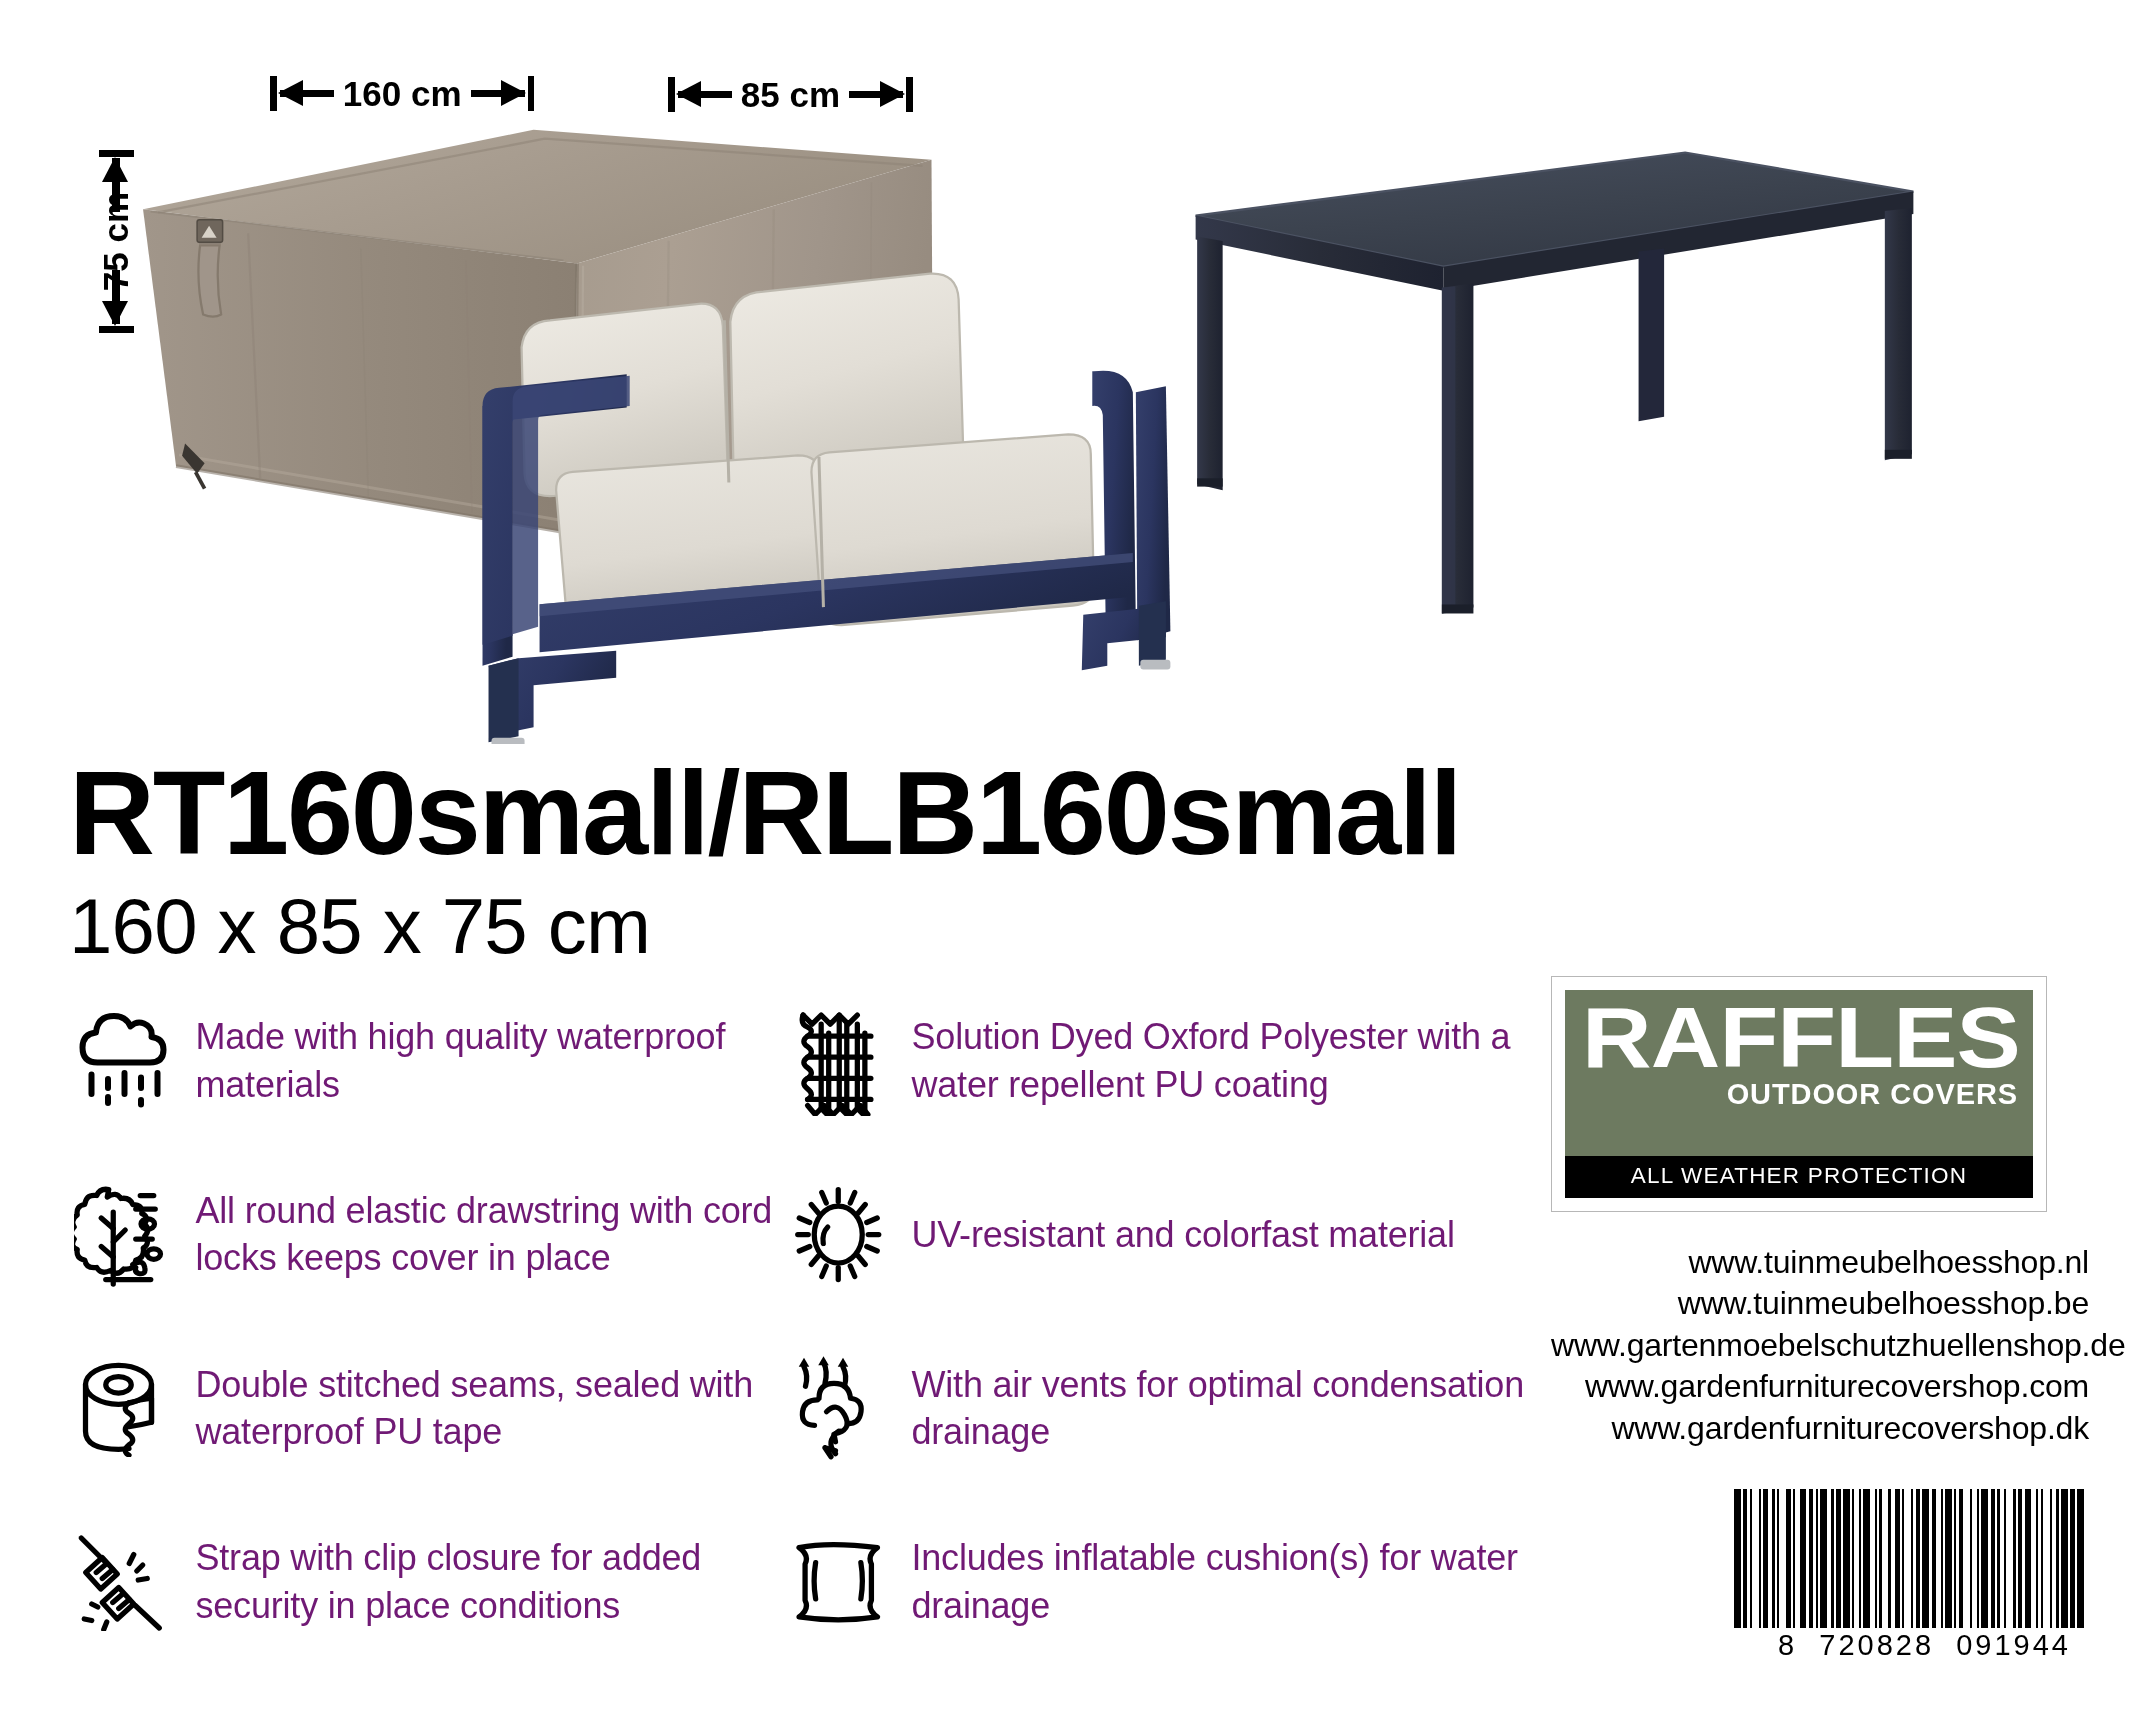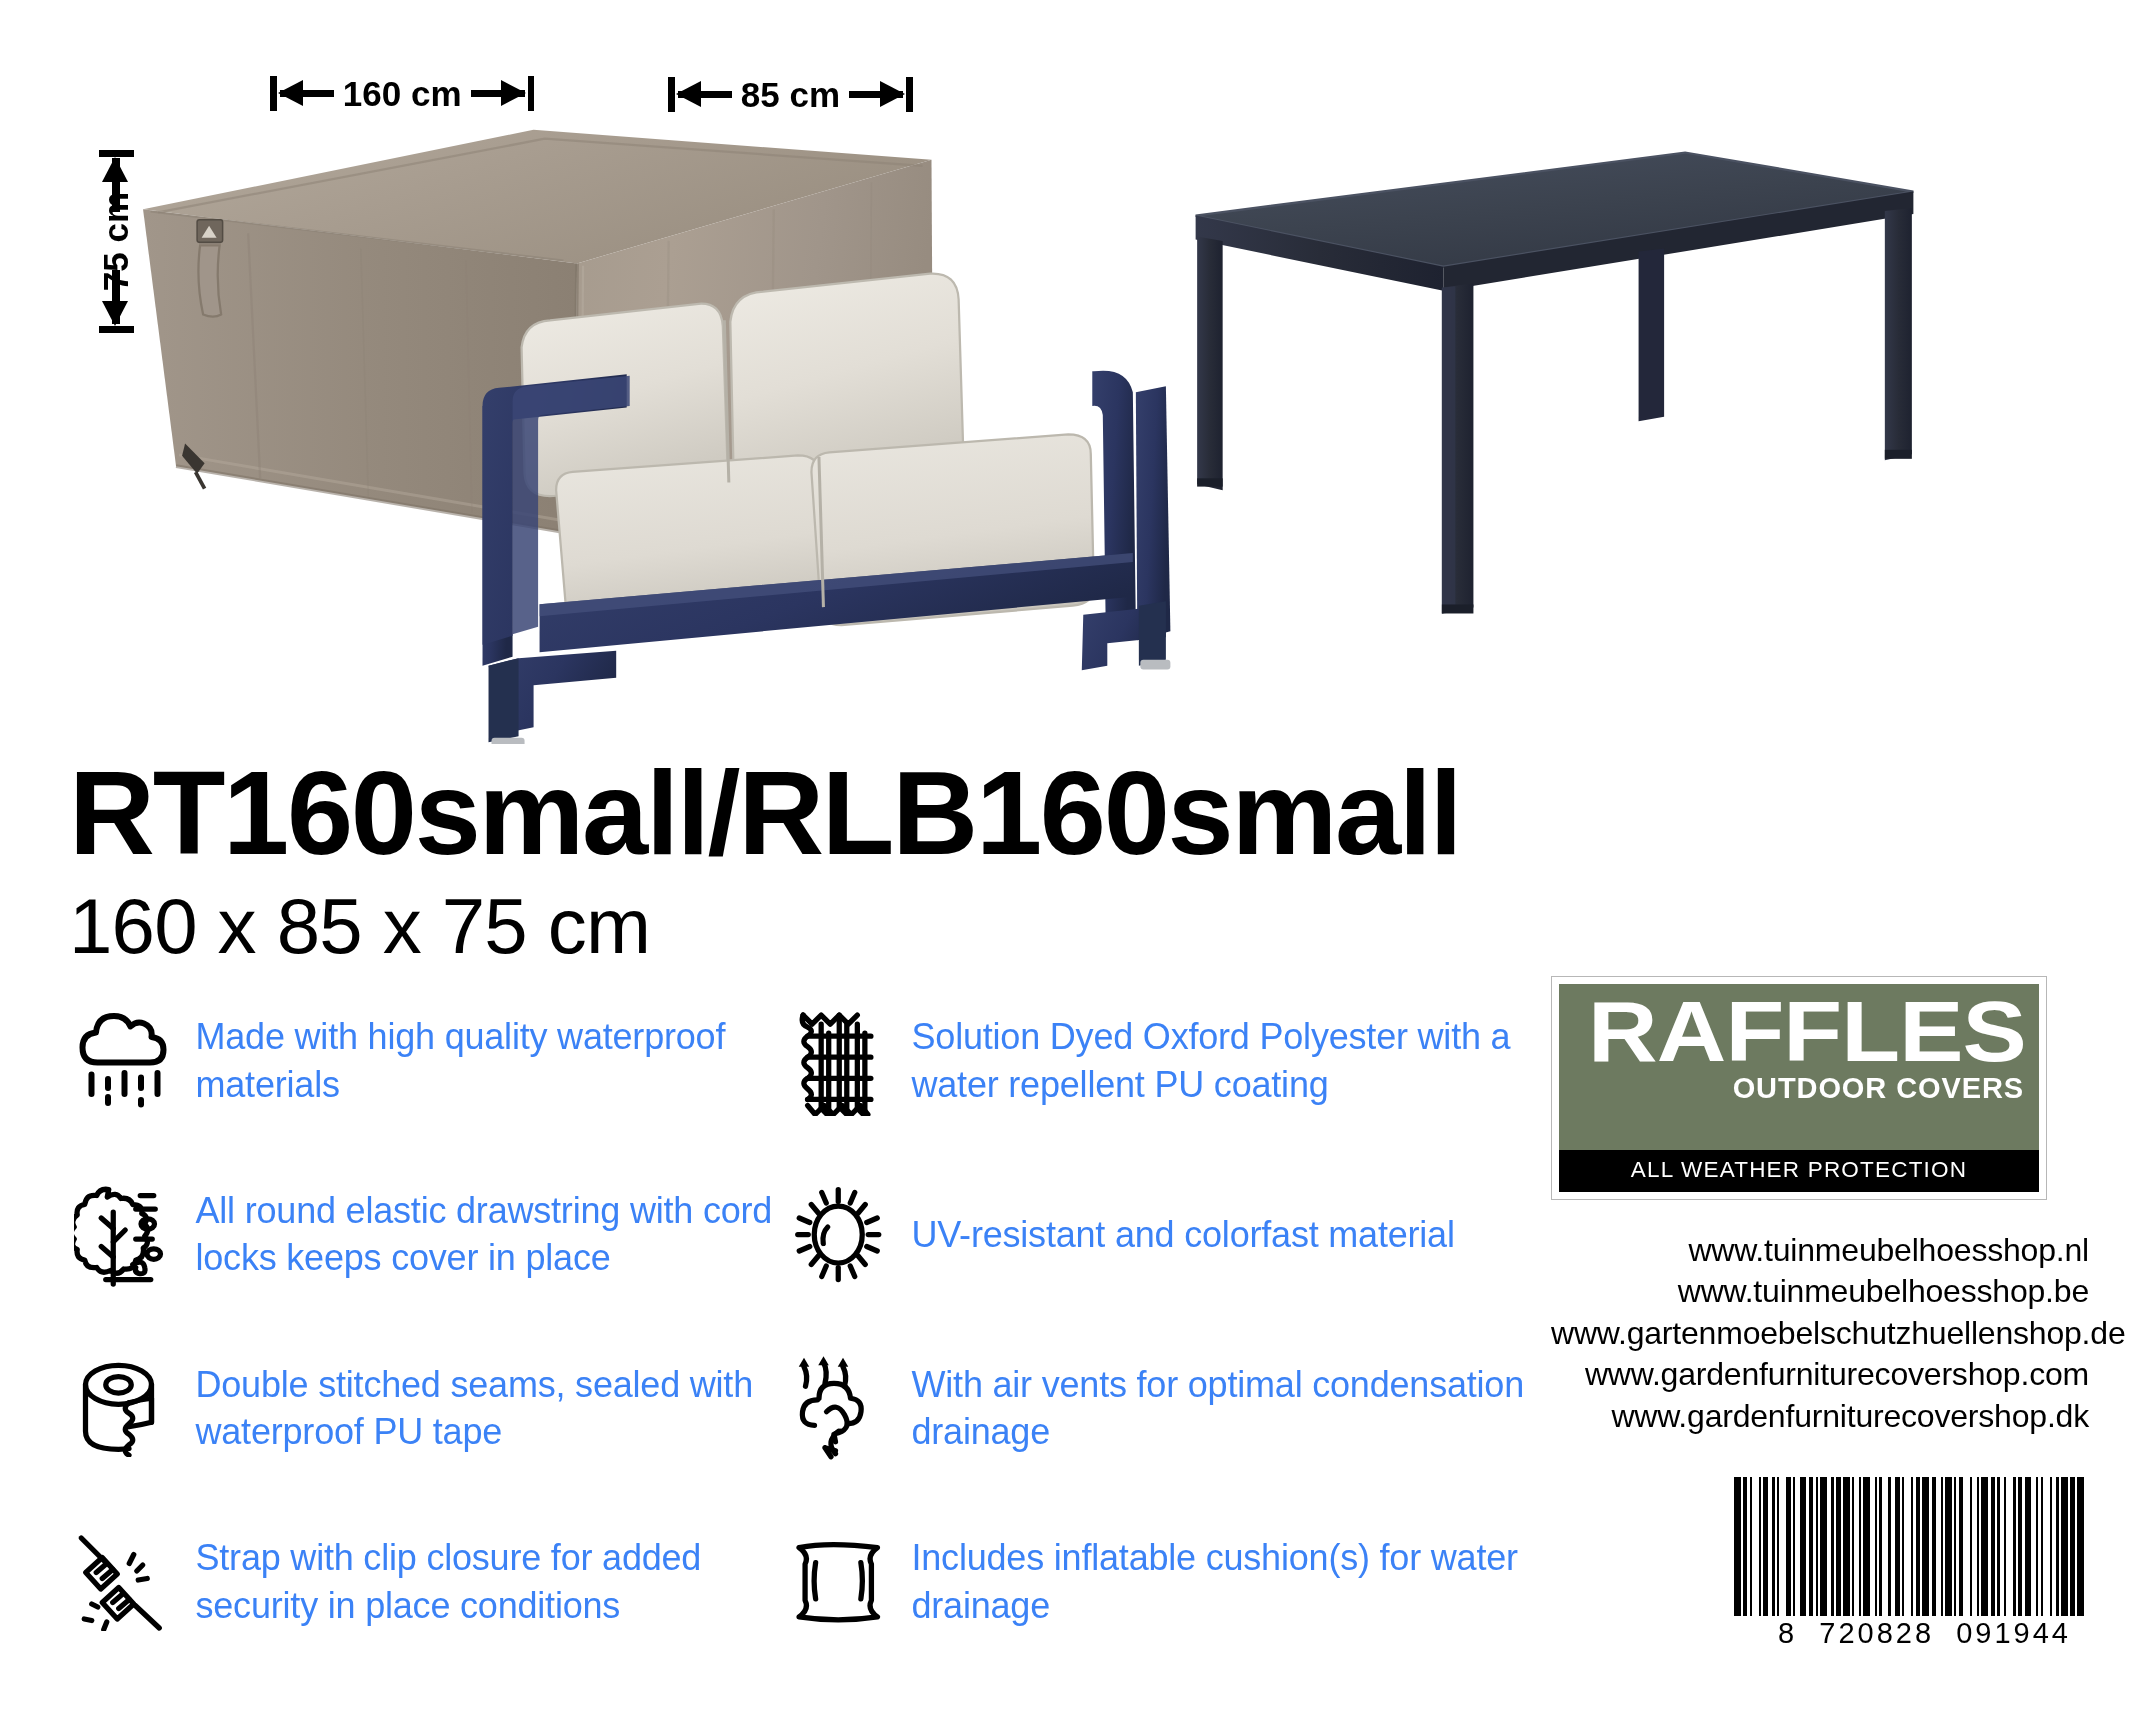--- a/index.html
+++ b/index.html
@@ -86,29 +86,29 @@
   #col-left  { left: 69px; }
   #col-right { left: 785px; }
   .feat {
     display: flex; align-items: center; gap: 19.5px;
     height: 161px; margin-bottom: 12.8px;
   }
   .feat-icon { flex: 0 0 107px; height: 113px; display: flex; align-items: center; justify-content: center; }
   .feat-icon svg { display: block; }
   .feat-text {
     font-size: 36px; line-height: 1.32; font-weight: normal;
-    letter-spacing: -0.2px; color: #3b82f6;
+    letter-spacing: -0.2px; color: #701a75;
   }
 
   
   #brand-panel { position: absolute; left: 1551px; top: 976px; width: 541px; }
 
   .logo-frame {
     width: 496px; background: #ffffff;
-    border: 1.5px solid #b7b7b7; padding: 7px;
+    border: 1.5px solid #b7b7b7; padding: 13px;
   }
   .logo-green {
     background: #6d7a60; position: relative;
     padding: 0; overflow: hidden;
   }
   .logo-main {
     display: flex; flex-direction: column; align-items: flex-end;
     padding: 9.8px 10.5px 0 10.5px;
   }
   .logo-word {

